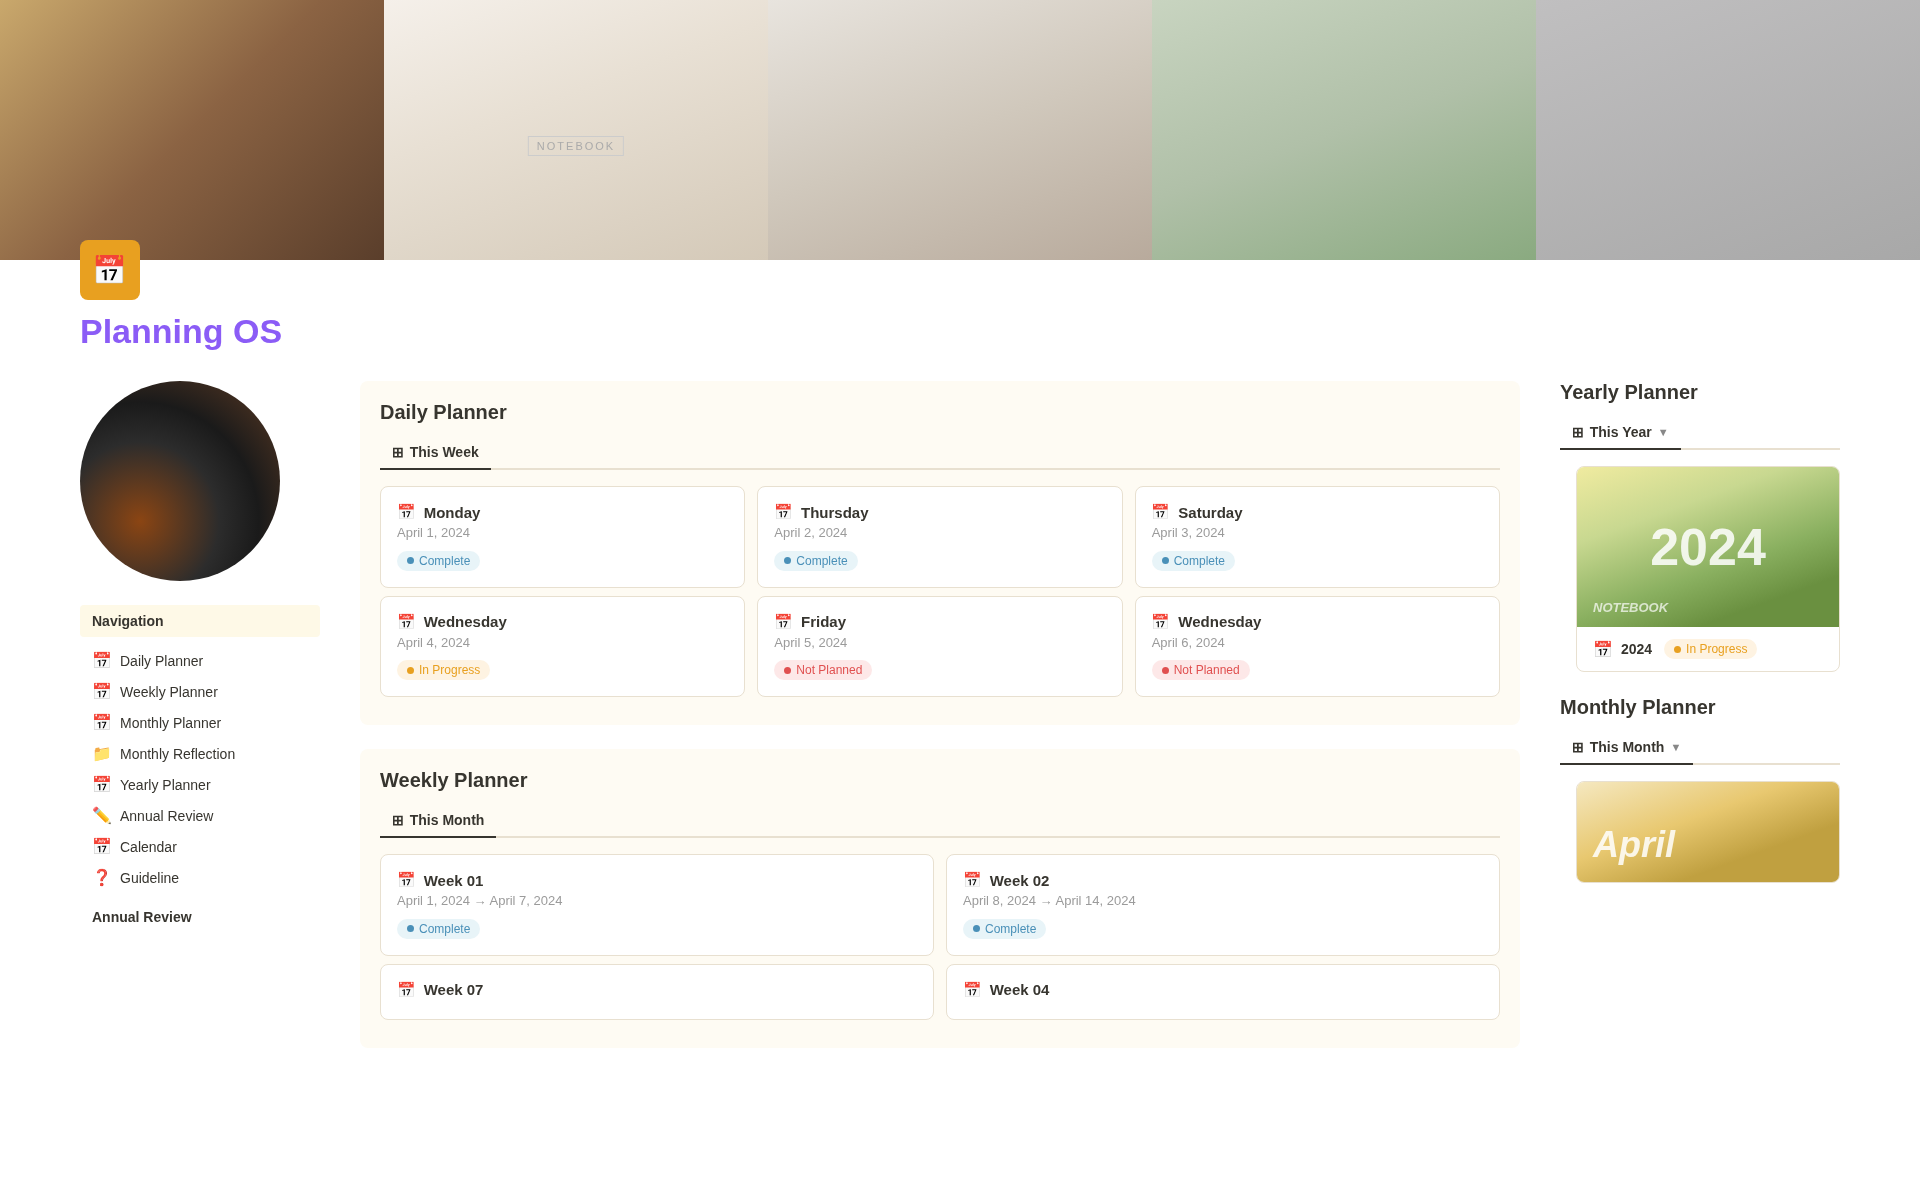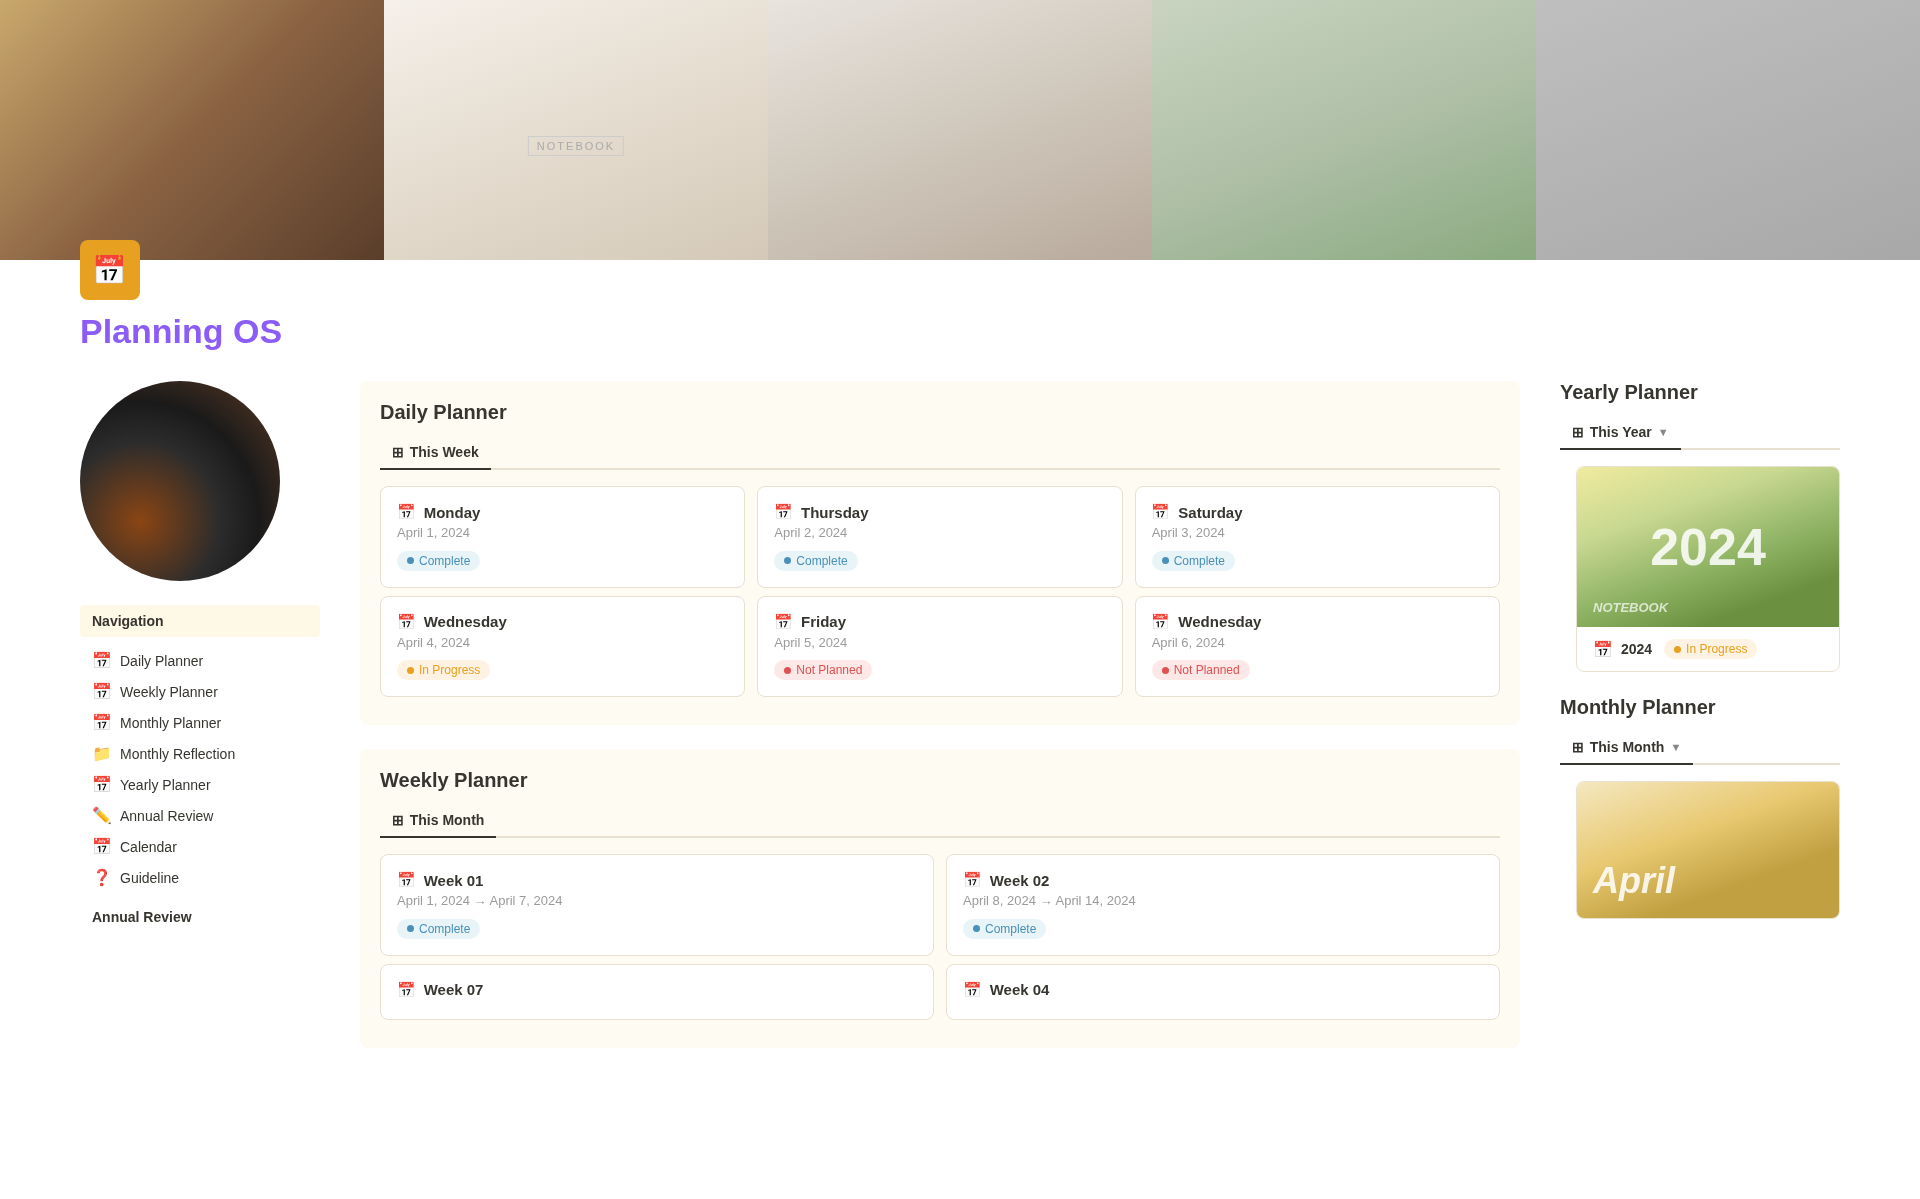--- a/index.html
+++ b/index.html
@@ -260,21 +260,21 @@
       align-items: center;
       gap: 8px;
     }
     .right-card-label {
       font-size: 14px;
       font-weight: 600;
       color: #37352f;
     }
 
     .right-month-img {
-      height: 136px;
+      height: 100px;
       background: linear-gradient(160deg, #f5e8c0 0%, #e8c870 40%, #c0a040 70%);
       display: flex;
       align-items: flex-end;
       padding: 16px;
       font-size: 36px;
       font-weight: 700;
       color: rgba(255,255,255,0.85);
       font-style: italic;
     }
 

